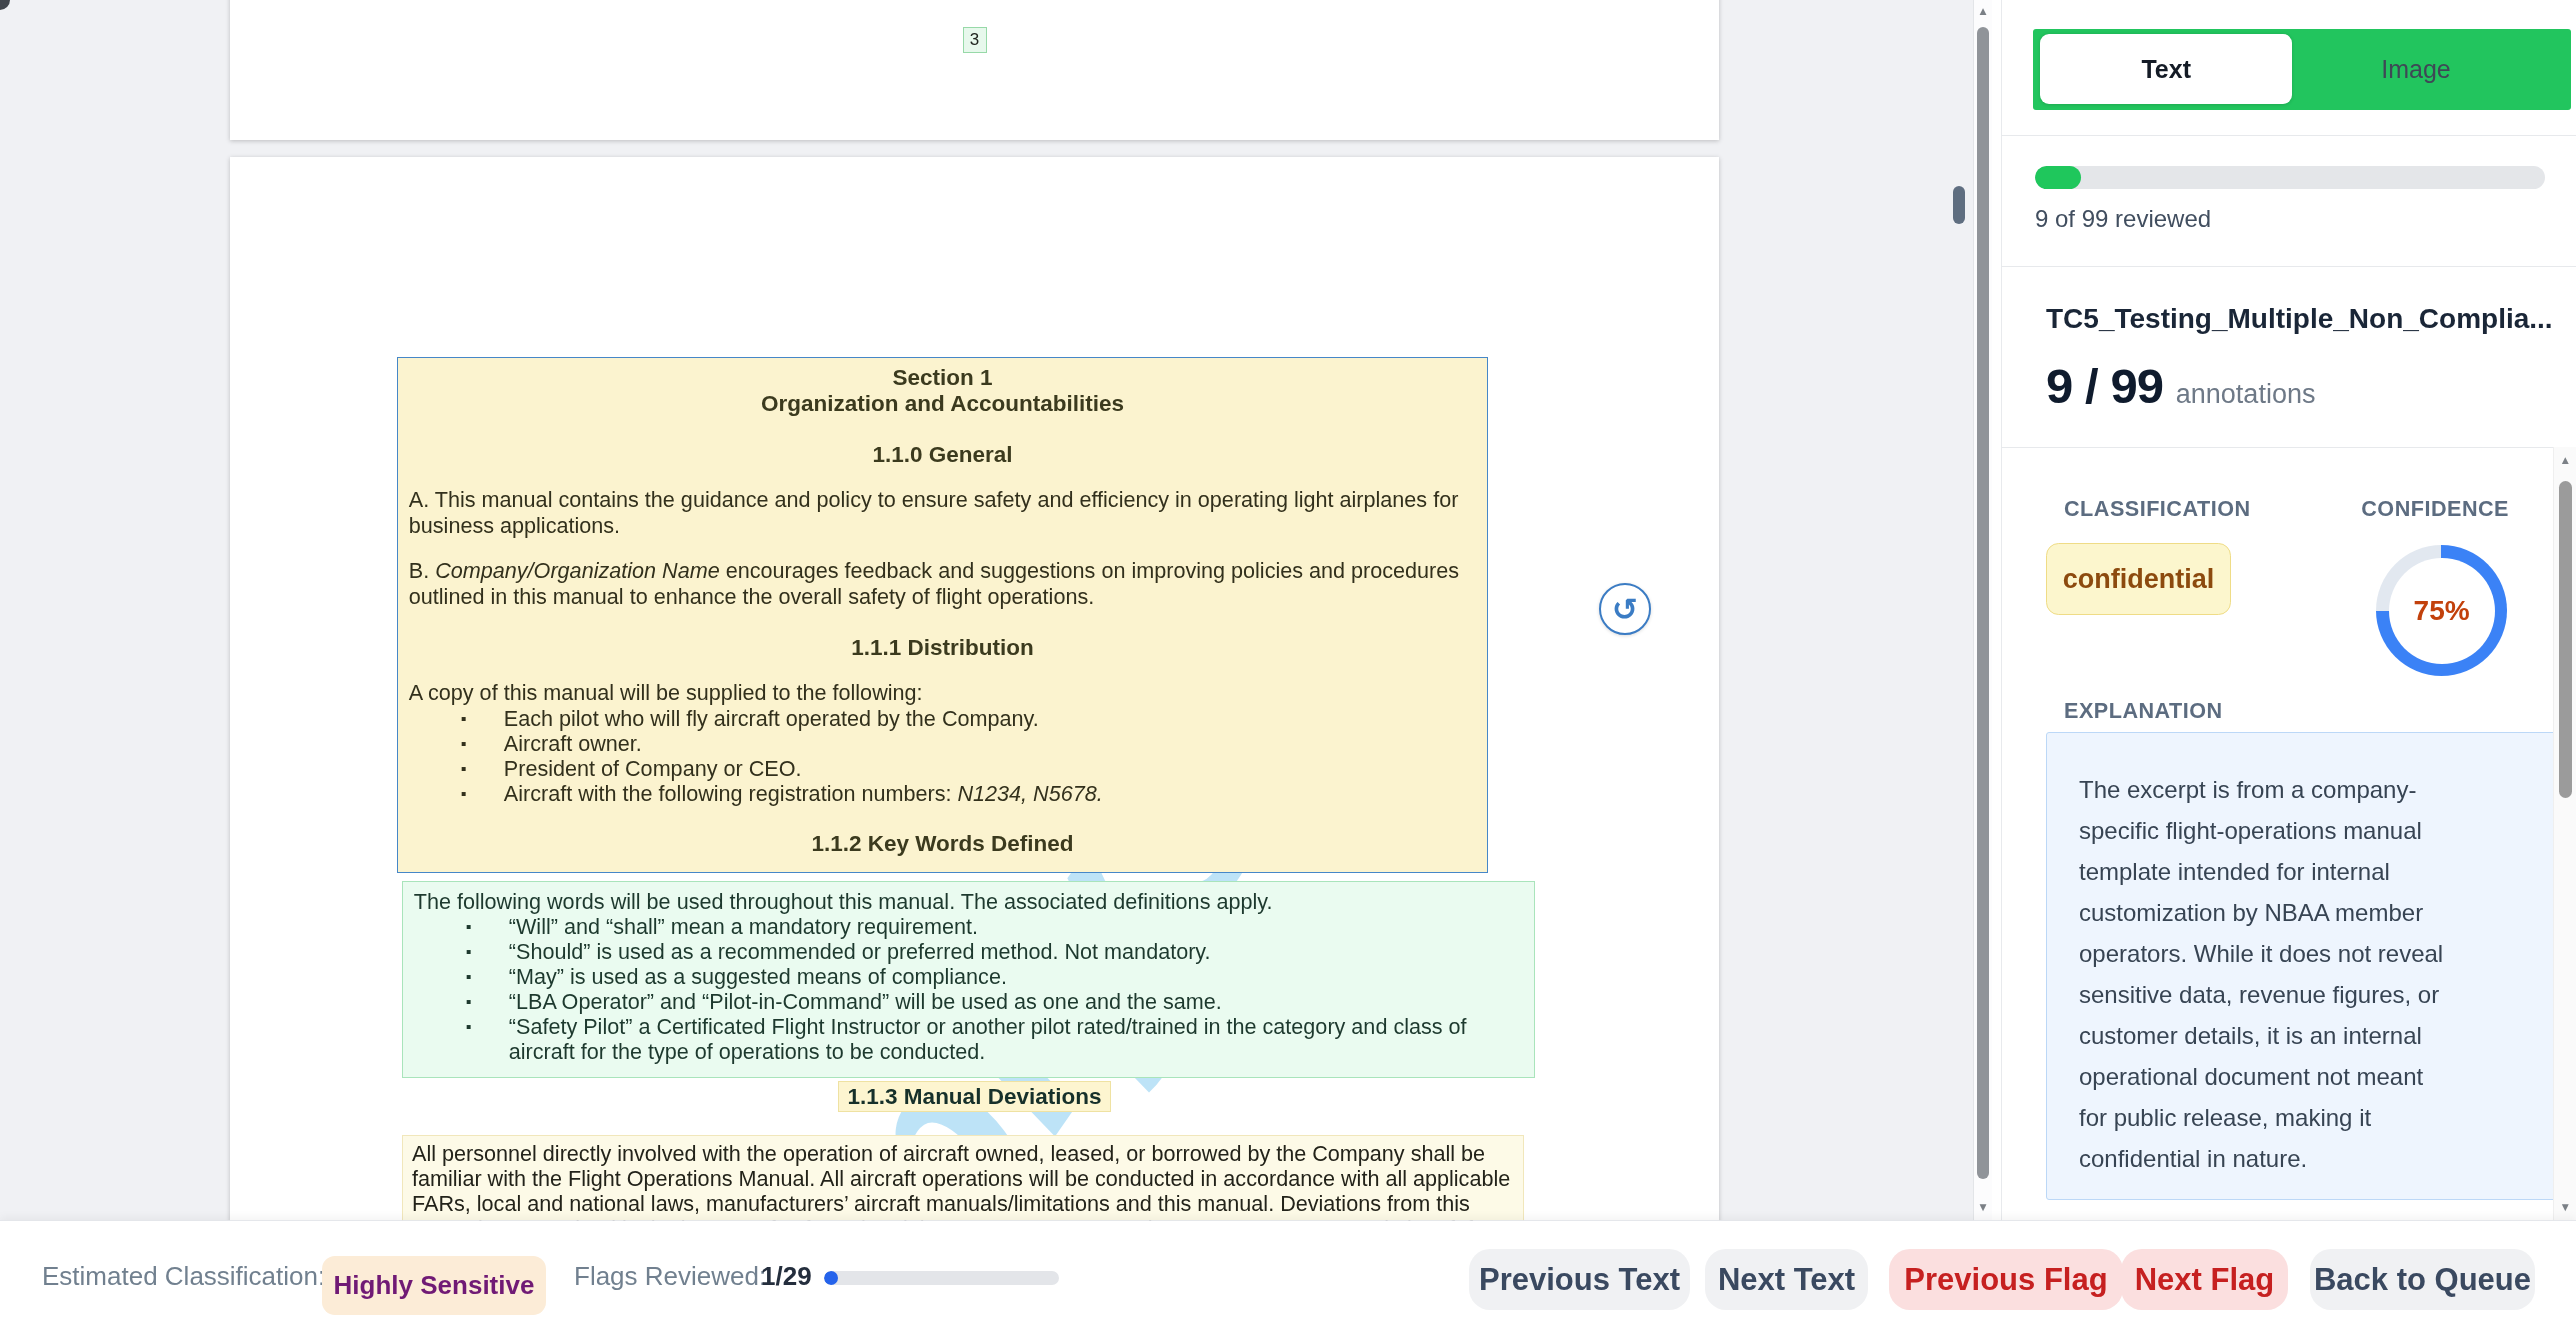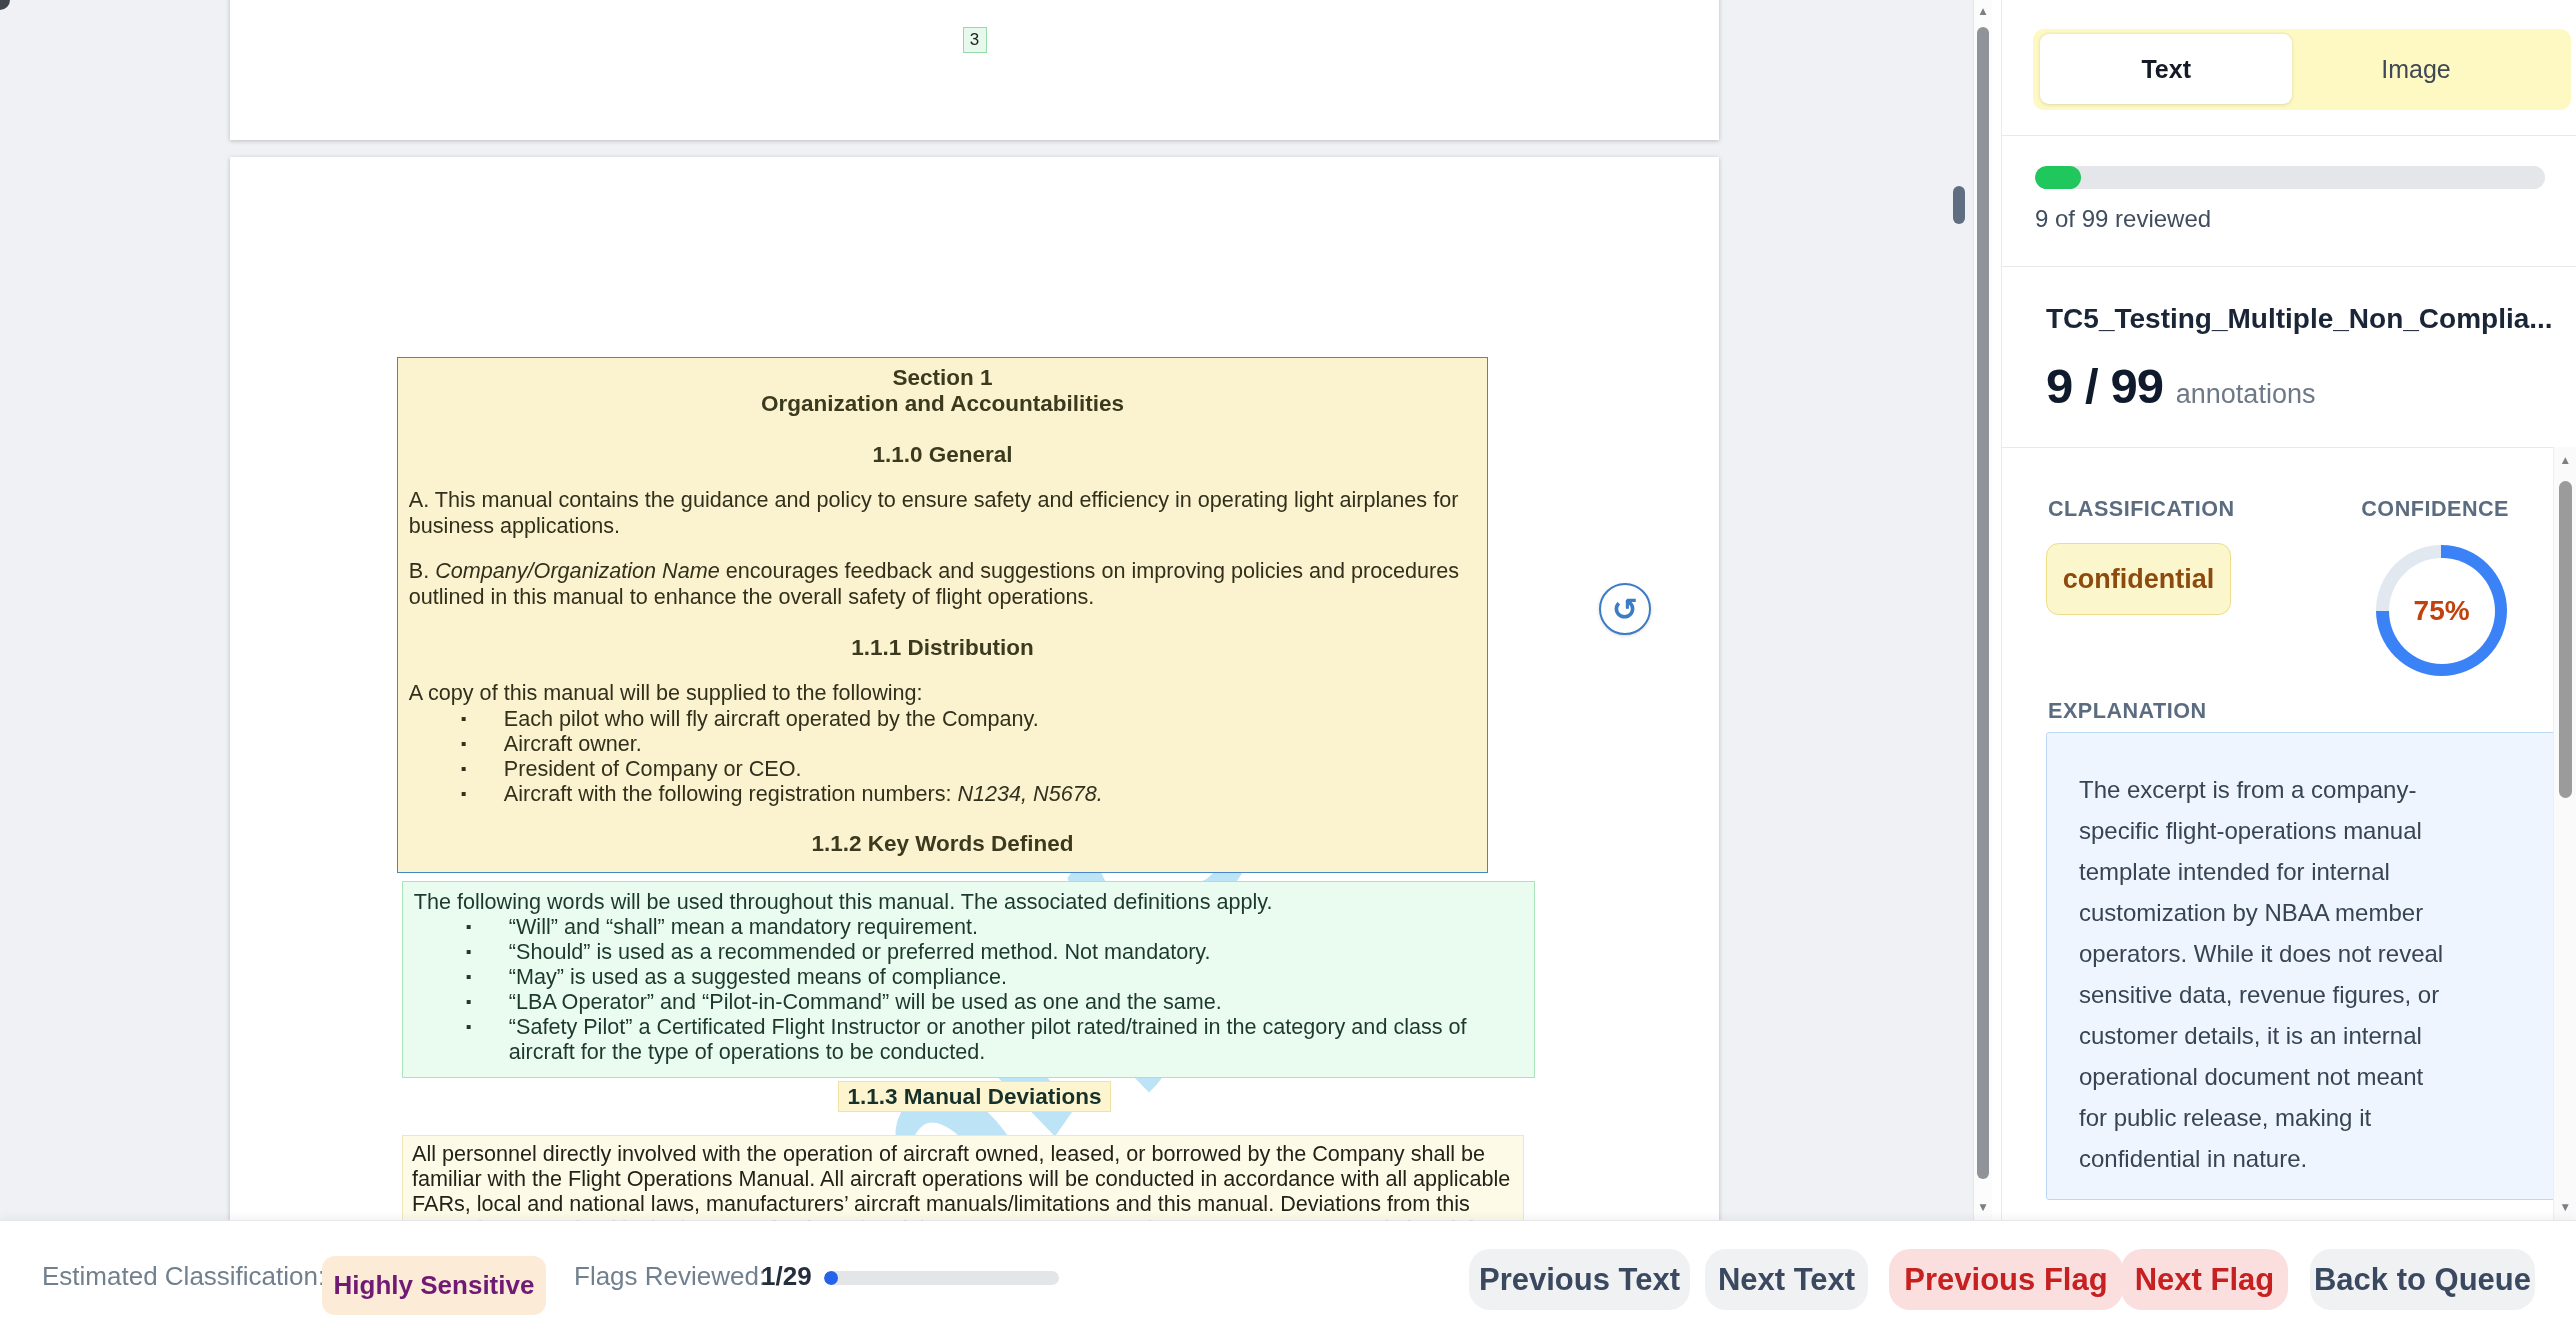--- a/index.html
+++ b/index.html
@@ -60,39 +60,39 @@
           font-size:11.7px; color:#7b8086; line-height:12.6px; }
   #mid-thumb { position:absolute; left:2.7px; top:27px; width:12.6px; height:1152px;
           background:#909499; border-radius:6.3px; }
 
   
   #panel { position:absolute; left:1992px; top:0; width:584px; height:1221px; background:#ffffff; }
   #panel::before { content:""; position:absolute; left:9px; top:0; bottom:0;
           width:0.9px; background:#e8eaed; }
   .divider { position:absolute; left:9px; right:0; height:0.9px; background:#e7e9ec; }
   #tabs { position:absolute; left:41px; top:29px; width:538px; height:81px;
-          background:#fef9c3; border-radius:11px; }
+          background:#22c55e; border-radius:3px; }
   #tab-text { position:absolute; left:7.2px; top:5.4px; width:252px; height:70px;
           background:#ffffff; border-radius:9px; box-shadow:0 0.9px 3.6px rgba(0,0,0,.14);
           display:flex; align-items:center; justify-content:center;
           font-size:25px; font-weight:600; color:#141b26; cursor:pointer; }
   #tab-image { position:absolute; left:259px; top:5.4px; width:248px; height:70px;
           display:flex; align-items:center; justify-content:center;
           font-size:25px; color:#3f4856; cursor:pointer; }
   #rev-track { position:absolute; left:43px; top:166px; width:510px; height:23.4px;
           background:#e4e6e9; border-radius:11.7px; overflow:hidden; }
   #rev-fill { height:100%; background:#1fc75c; border-radius:11.7px; }
   #rev-text { position:absolute; left:43px; top:205px; font-size:24px; color:#414e5f; }
   #panel-title { position:absolute; left:54px; top:303px; font-size:28px; font-weight:bold;
           color:#1a2637; white-space:nowrap; }
   #anno-row { position:absolute; left:54px; top:358px; display:flex; align-items:baseline; }
   #anno-count { font-size:49px; font-weight:800; color:#0f1b2d; letter-spacing:-0.9px; }
   #anno-label { font-size:27px; color:#6e7987; margin-left:12.6px; }
   .small-label { position:absolute; font-size:21.6px; font-weight:bold; color:#5c6c80;
-          letter-spacing:0.5px; }
+          letter-spacing:0.5px;margin-left:16px; }
   #class-badge { position:absolute; left:54px; top:543px; width:185px; height:72px;
           background:#fcf6cd; border:1.8px solid #efdc86; border-radius:12.6px;
           display:flex; align-items:center; justify-content:center;
           font-size:27px; font-weight:600; color:#8c4a0e; }
   #donut { position:absolute; left:384px; top:545px; width:131px; height:131px;
           border-radius:50%; }
   #donut-hole { position:absolute; left:12.6px; top:12.6px; width:106px; height:106px;
           background:#ffffff; border-radius:50%;
           display:flex; align-items:center; justify-content:center;
           font-size:28px; font-weight:bold; color:#c2410c; }

